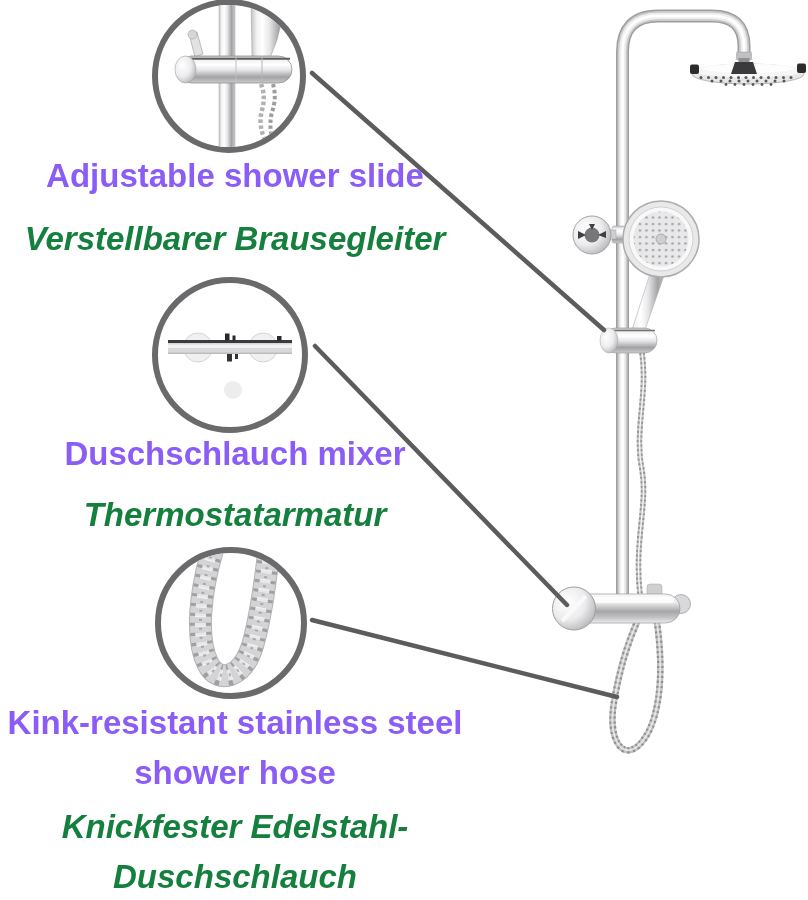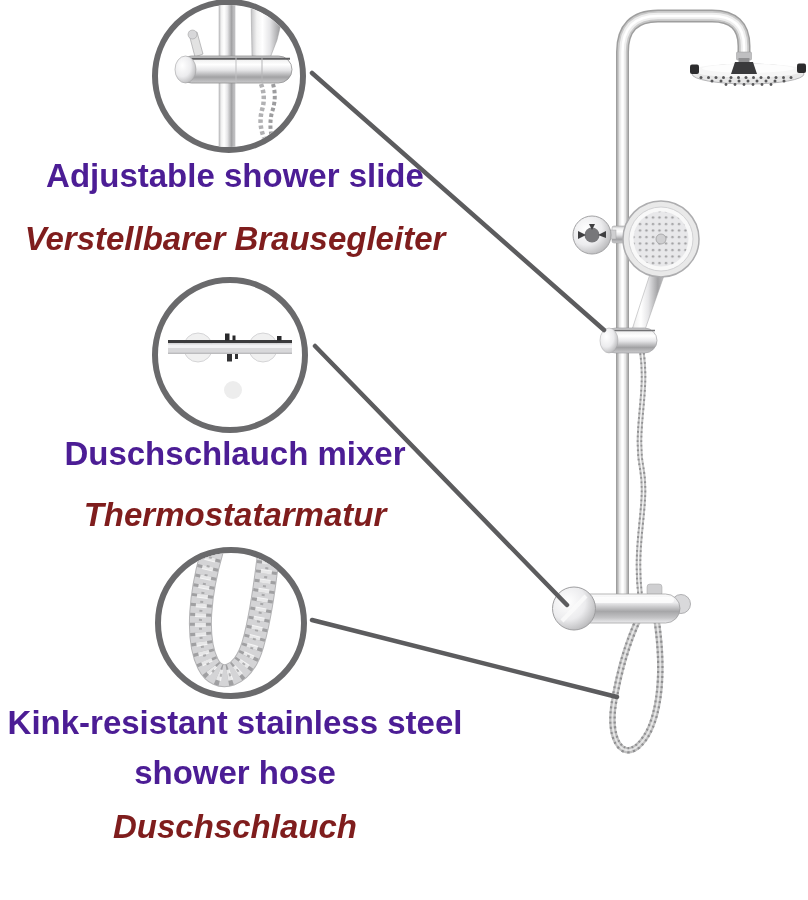--- a/index.html
+++ b/index.html
@@ -6,22 +6,22 @@
   .stage{
     position:relative;width:808px;height:900px;background:#ffffff;overflow:hidden;
     font-family:"Liberation Sans",sans-serif;
   }
   .scene{position:absolute;left:0;top:0;}
   .label{
     position:absolute;left:0;width:470px;text-align:center;white-space:nowrap;
     font-size:33px;line-height:46px;
   }
   .label.two-line{line-height:50px;}
-  .label-en{font-weight:bold;color:#4c1d95;}
-  .label-de{font-weight:bold;font-style:italic;color:#7f1d1d;}
+  .label-en{font-weight:bold;color:#8b5cf6;}
+  .label-de{font-weight:bold;font-style:italic;color:#15803d;}
   .en1{top:153px;}
   .de1{top:216px;}
   .en2{top:431px;}
   .de2{top:492px;}
   .en3{top:698px;}
   .de3{top:802px;}
 </style>
 </head>
 <body>
 
@@ -224,16 +224,17 @@
   <div class="label label-de de1">Verstellbarer Brausegleiter</div>
 
   <div class="label label-en en2">Duschschlauch mixer</div>
   <div class="label label-en two-line en3">
     <div>Kink-resistant stainless steel</div>
     <div>shower hose</div>
   </div>
 
   <div class="label label-de de2">Thermostatarmatur</div>
   <div class="label label-de two-line de3">
+    <div>Knickfester Edelstahl-</div>
     <div>Duschschlauch</div>
   </div>
 
 </div>
 
 </body></html>

